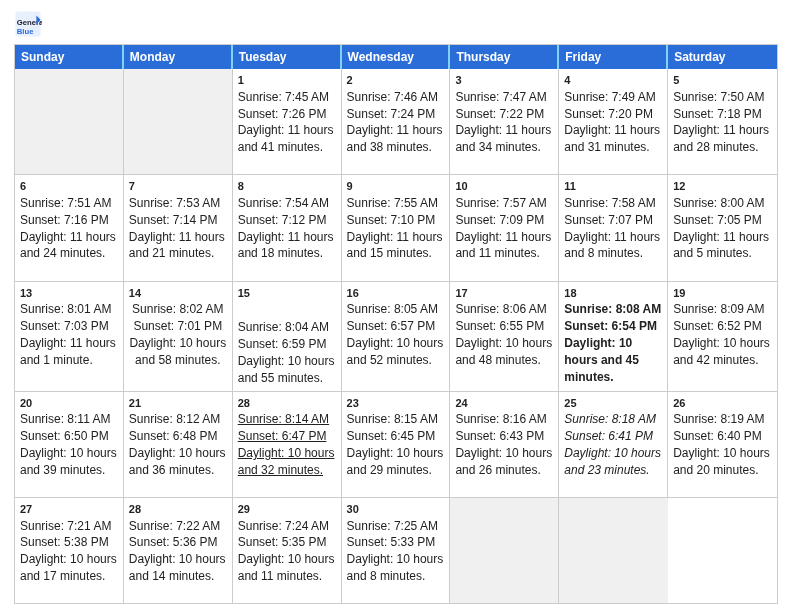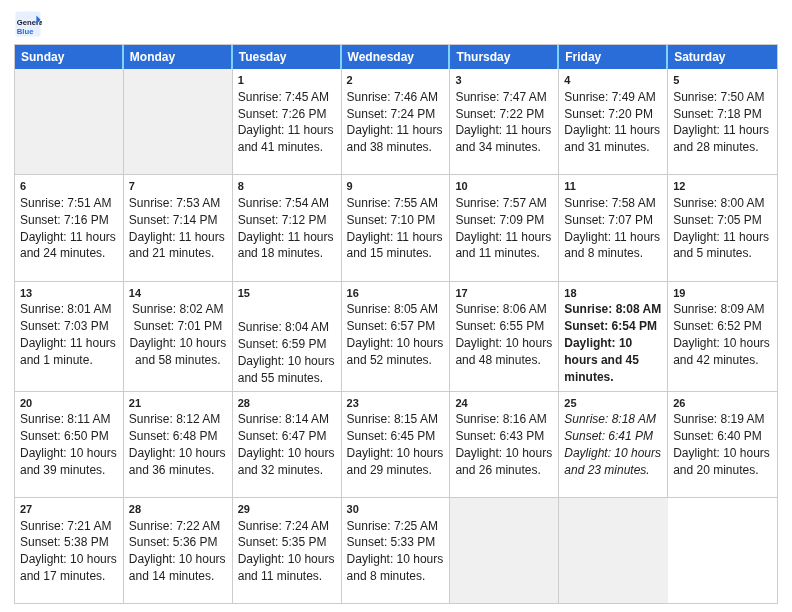--- a/index.html
+++ b/index.html
@@ -264,21 +264,21 @@
 Daylight: 10 hours and 39 minutes.</div>
           </div>
           <div class="cal-cell">
             <span class="day-num">21</span>
             <div class="cell-text" style="white-space: pre-line;">Sunrise: 8:12 AM
 Sunset: 6:48 PM
 Daylight: 10 hours and 36 minutes.</div>
           </div>
           <div class="cal-cell">
             <span class="day-num">28</span>
-            <div class="cell-text" style="white-space: pre-line;">Sunrise: 8:14 AM
+            <div class="cell-text" style="white-space: pre-line; text-decoration: underline;">Sunrise: 8:14 AM
 Sunset: 6:47 PM
 Daylight: 10 hours and 32 minutes.</div>
           </div>
           <div class="cal-cell">
             <span class="day-num">23</span>
             <div class="cell-text" style="white-space: pre-line;">Sunrise: 8:15 AM
 Sunset: 6:45 PM
 Daylight: 10 hours and 29 minutes.</div>
           </div>
           <div class="cal-cell">

